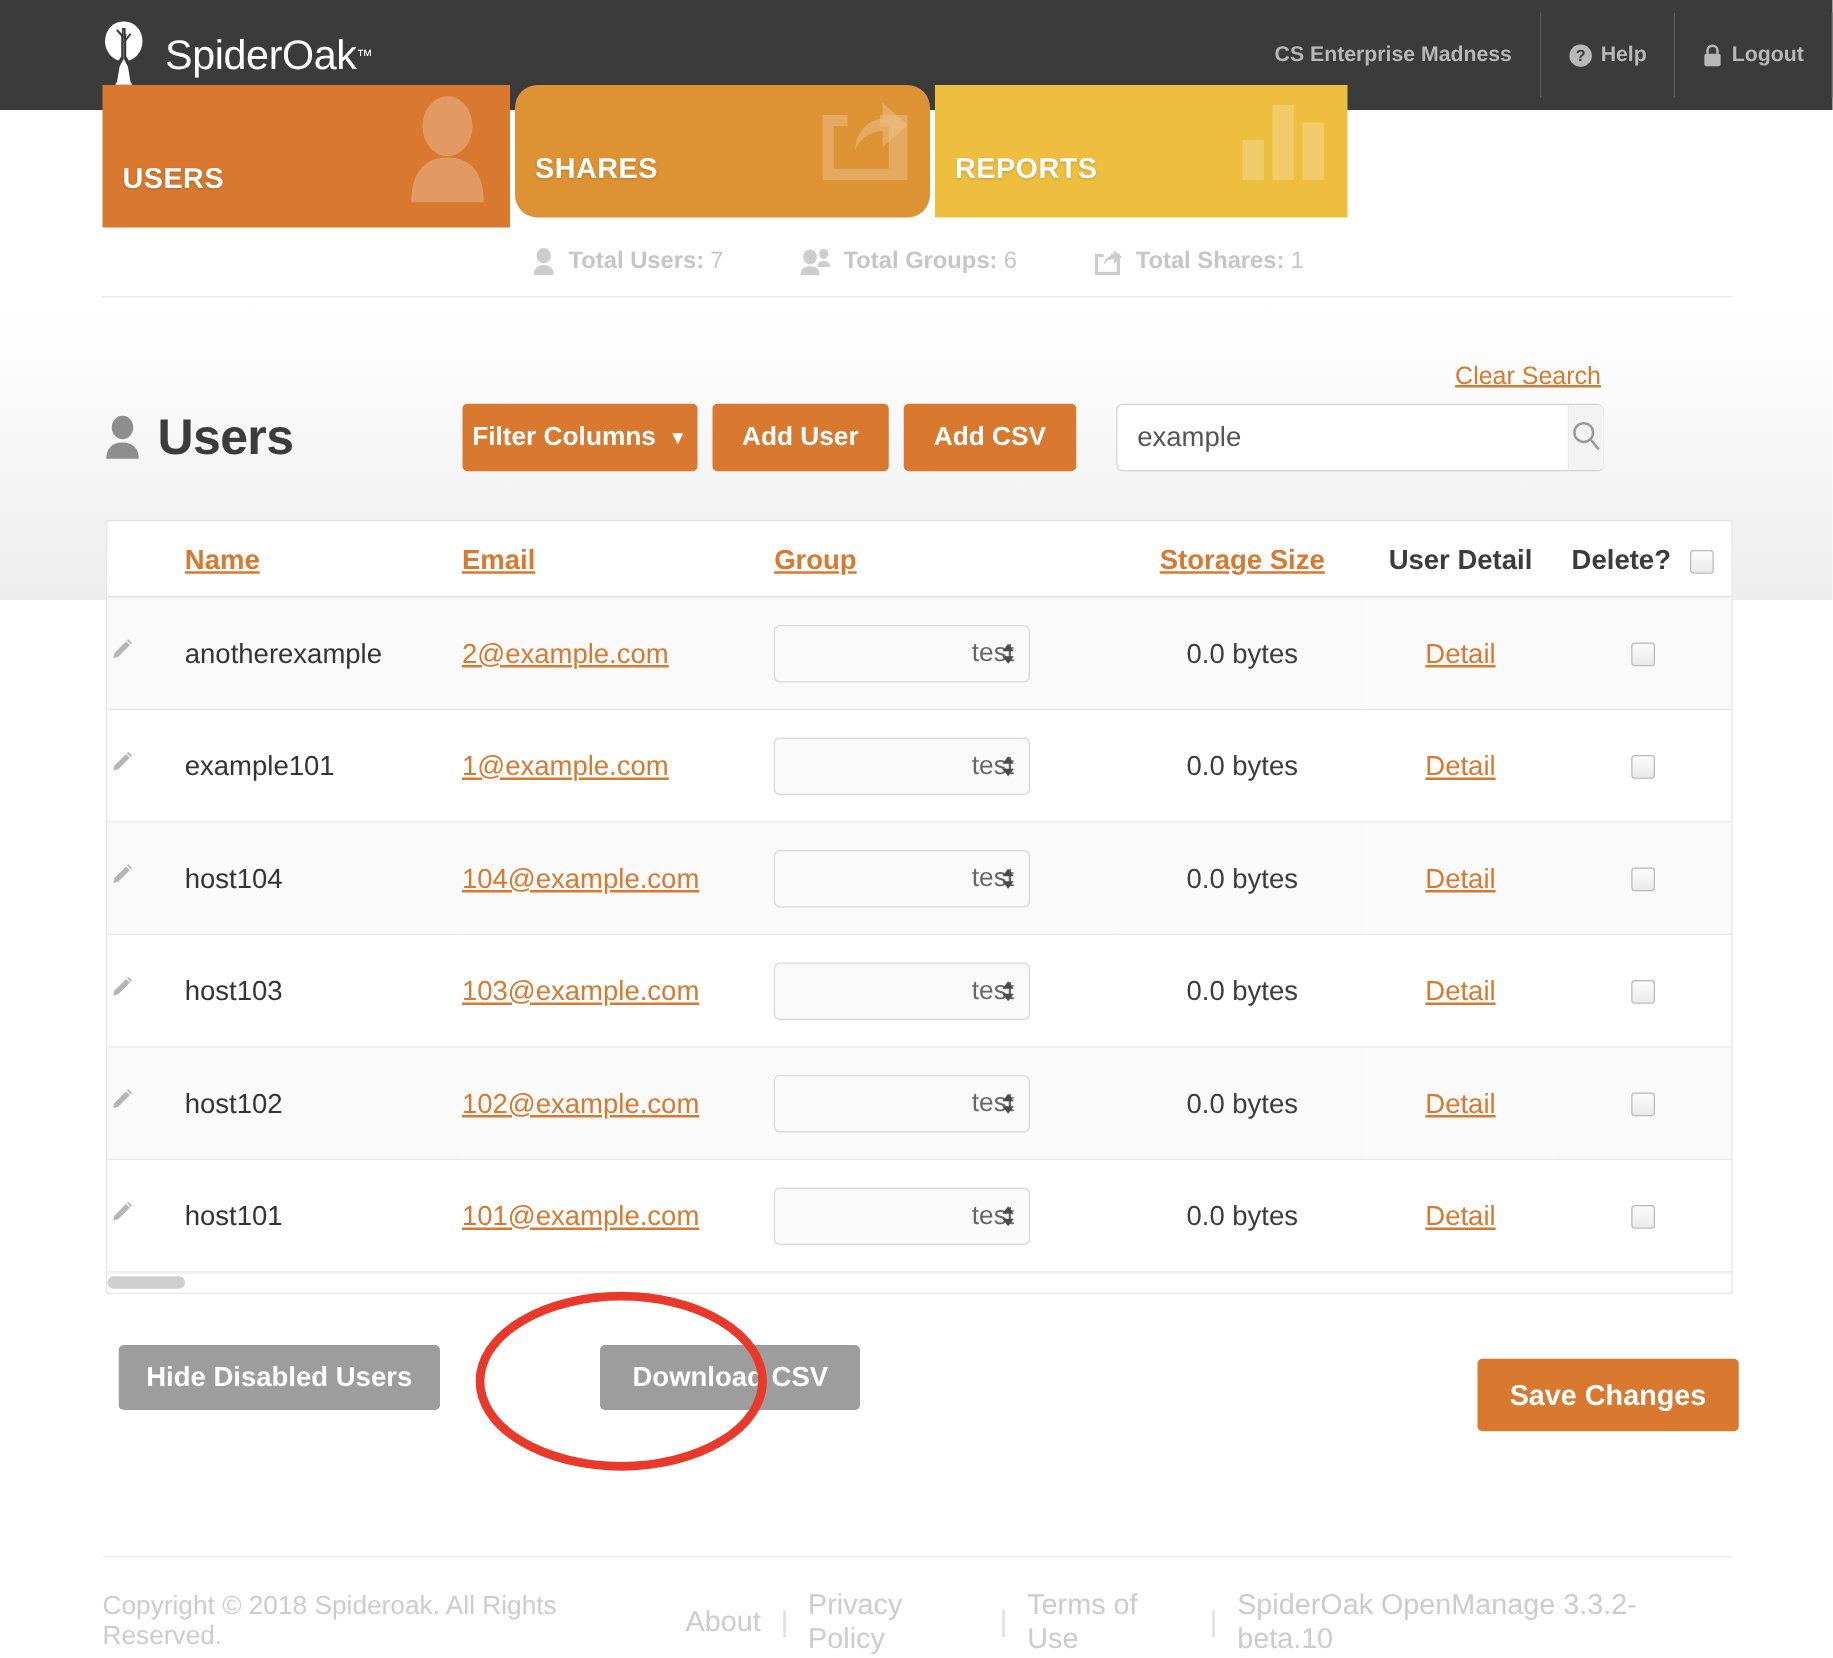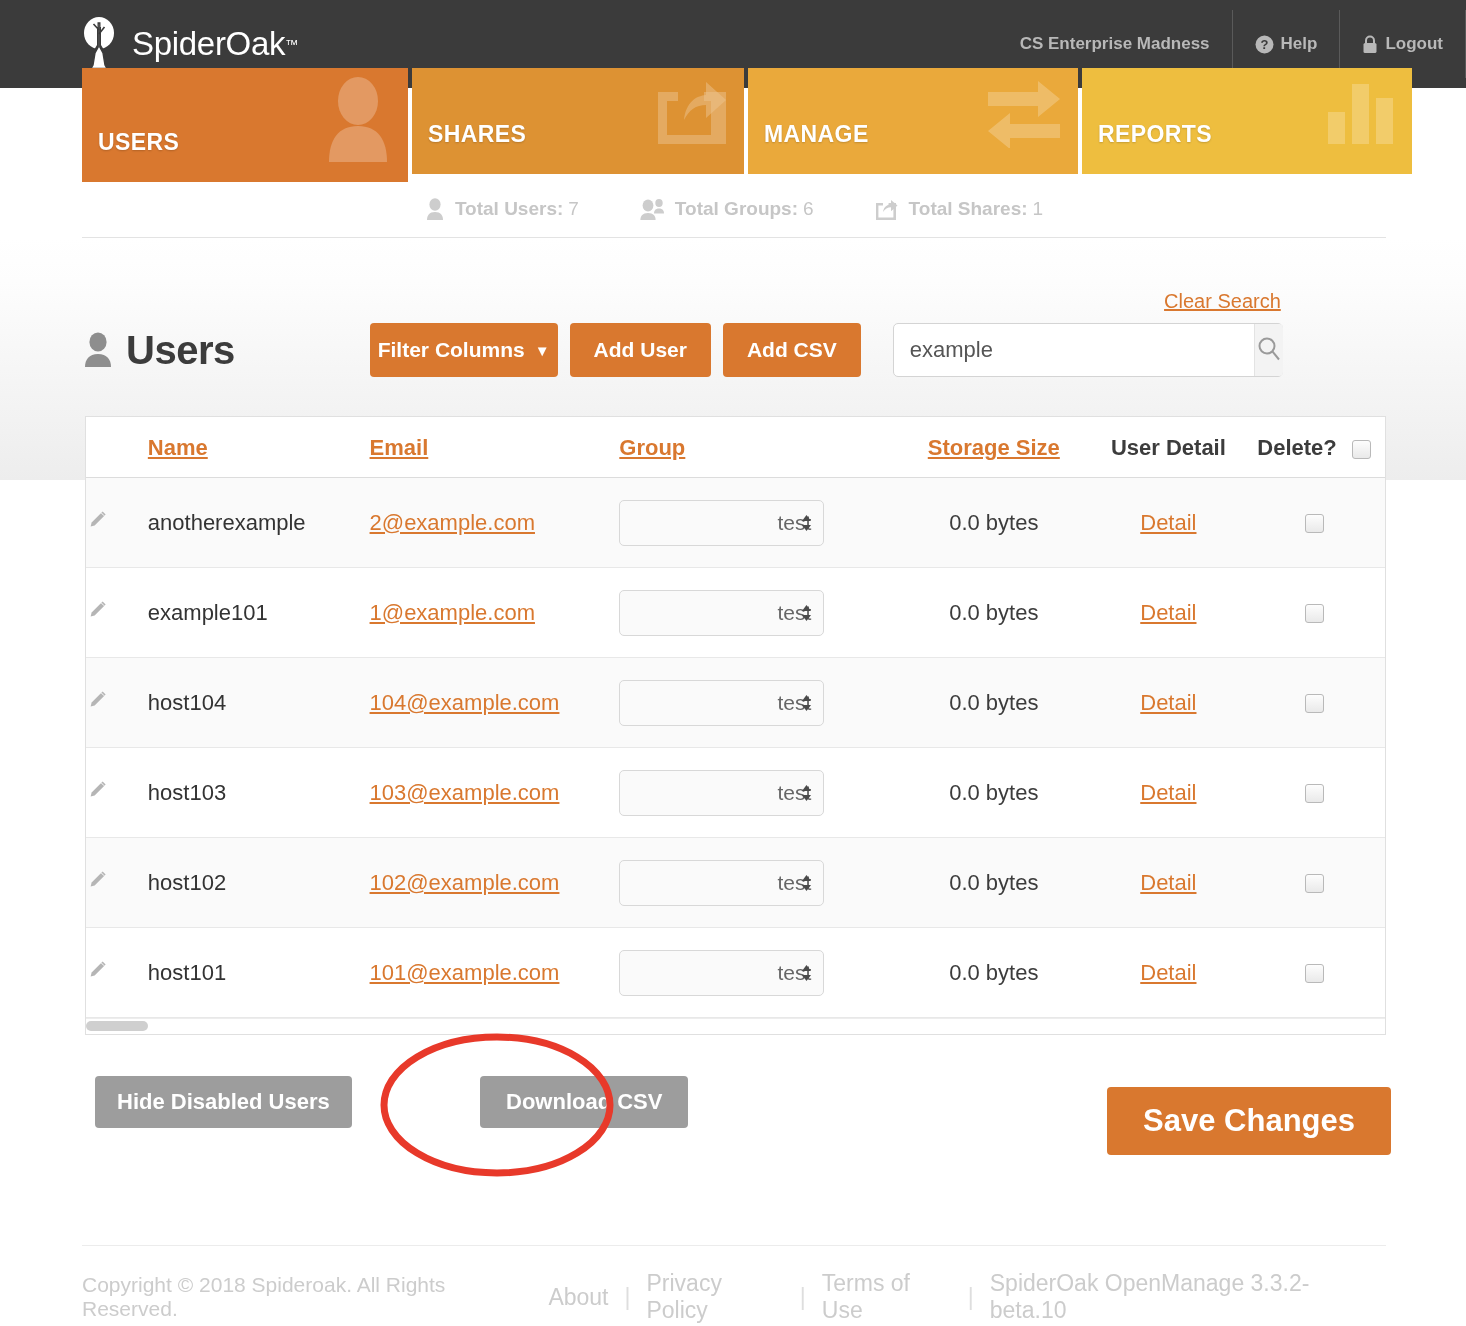--- a/index.html
+++ b/index.html
@@ -49,21 +49,21 @@
     letter-spacing: 0.4px;
     padding: 0 0 26px 16px;
     text-shadow: 0 1px 2px rgba(0,0,0,.18);
     position: relative; z-index: 2;
   }
   .tab-icon {
     position: absolute; right: 14px; top: 8px;
     opacity: .45; z-index: 1;
   }
   .tab-users   { width: 326px; background: #d9782f; height: 114px; }
-  .tab-shares  { width: 332px; background: #dd9233; height: 106px; margin-left: 4px; }
+  .tab-shares  { width: 332px; background: #dd9233; height: 106px; margin-left: 4px; border-radius: 18px; }
   .tab-manage  { width: 330px; background: #eaa93b; height: 106px; margin-left: 4px; }
   .tab-reports { width: 330px; background: #eebe3f; height: 106px; margin-left: 4px; }
 
   
   .statsbar {
     position: absolute; top: 180px; left: 82px;
     width: 1304px; height: 58px;
     border-bottom: 1px solid #e3e3e3;
     display: flex; align-items: center; justify-content: center;
     gap: 60px;
@@ -214,21 +214,21 @@
   .btn-hide {
     position: absolute; left: 0; top: 6px;
     height: 52px; padding: 0 22px; font-size: 22px;
   }
   .btn-dlcsv {
     position: absolute; left: 385px; top: 6px;
     height: 52px; padding: 0 26px; font-size: 22px;
   }
   .btn-save {
     position: absolute; right: 4px; top: 17px;
-    height: 68px; padding: 0 36px; font-size: 31px;
+    height: 58px; padding: 0 26px; font-size: 23px;
   }
   .annot-circle {
     position: absolute; left: 282px; top: -40px;
     width: 240px; height: 150px;
     pointer-events: none;
   }
 
   
   .footer {
     position: absolute; top: 1245px; left: 82px;
@@ -301,29 +301,20 @@
   <div class="tab tab-shares">
     <span class="tab-icon">
       <svg width="80" height="72" viewBox="0 0 80 72">
         <path d="M8 16 h20 v9 h-11 v34 h44 V25 H54 v-9 h22 v52 H8 Z" fill="#ffffff" opacity=".5"></path>
         <path d="M34 44 C36 26 46 20 56 19 v-13 l20 18 -20 18 v-13 c-10 0 -17 5 -22 15 Z" fill="#ffffff" opacity=".5"></path>
       </svg>
     </span>
     <span class="tab-label">SHARES</span>
   </div>
 
-  <div class="tab tab-manage">
-    <span class="tab-icon">
-      <svg width="80" height="72" viewBox="0 0 80 72">
-        <path d="M4 16 h50 v-11 l22 18 -22 18 v-11 h-50 Z" fill="#ffffff" opacity=".5"></path>
-        <path d="M76 48 h-50 v-11 l-22 18 22 18 v-11 h50 Z" fill="#ffffff" opacity=".5"></path>
-      </svg>
-    </span>
-    <span class="tab-label">MANAGE</span>
-  </div>
 
   <div class="tab tab-reports">
     <span class="tab-icon">
       <svg width="74" height="72" viewBox="0 0 74 72">
         <rect x="4" y="36" width="17" height="32" fill="#ffffff" opacity=".5"></rect>
         <rect x="28" y="8" width="17" height="60" fill="#ffffff" opacity=".5"></rect>
         <rect x="52" y="22" width="17" height="46" fill="#ffffff" opacity=".5"></rect>
       </svg>
     </span>
     <span class="tab-label">REPORTS</span>

